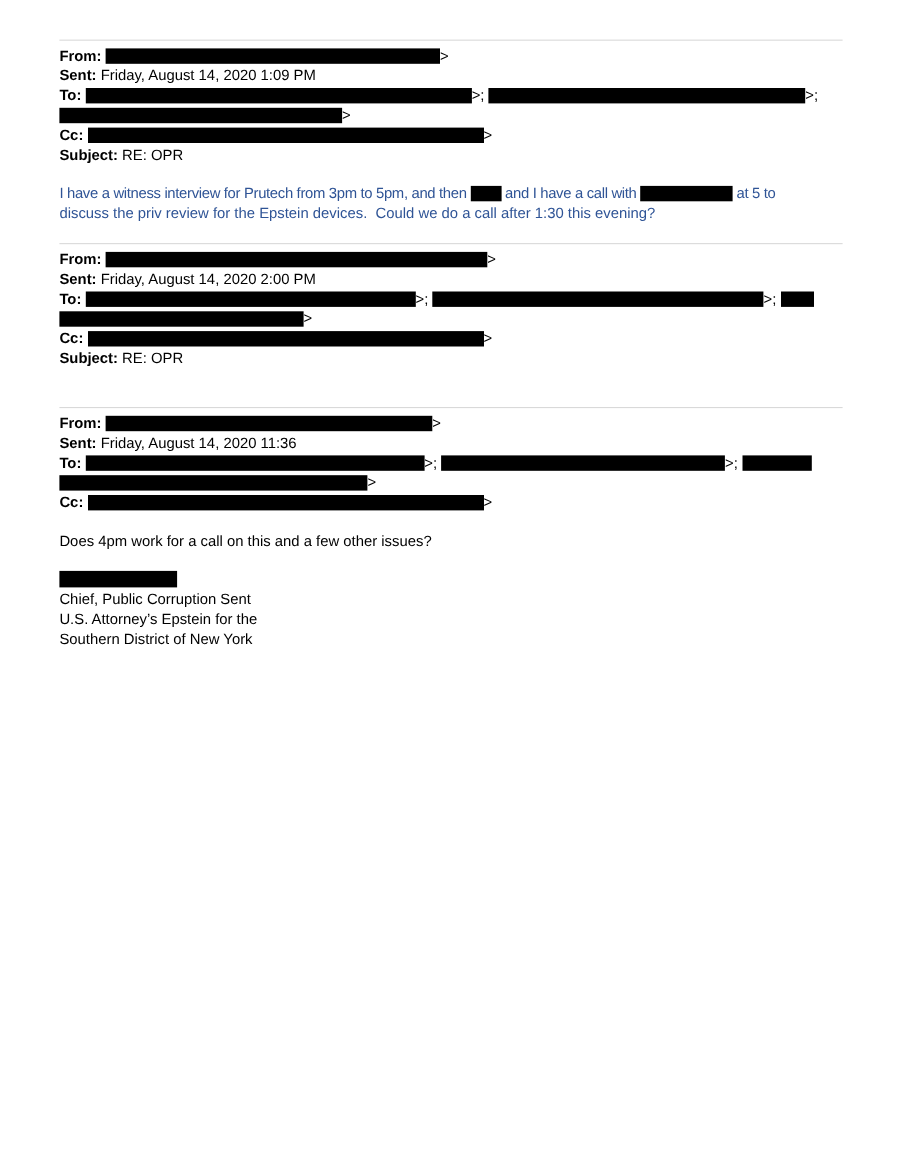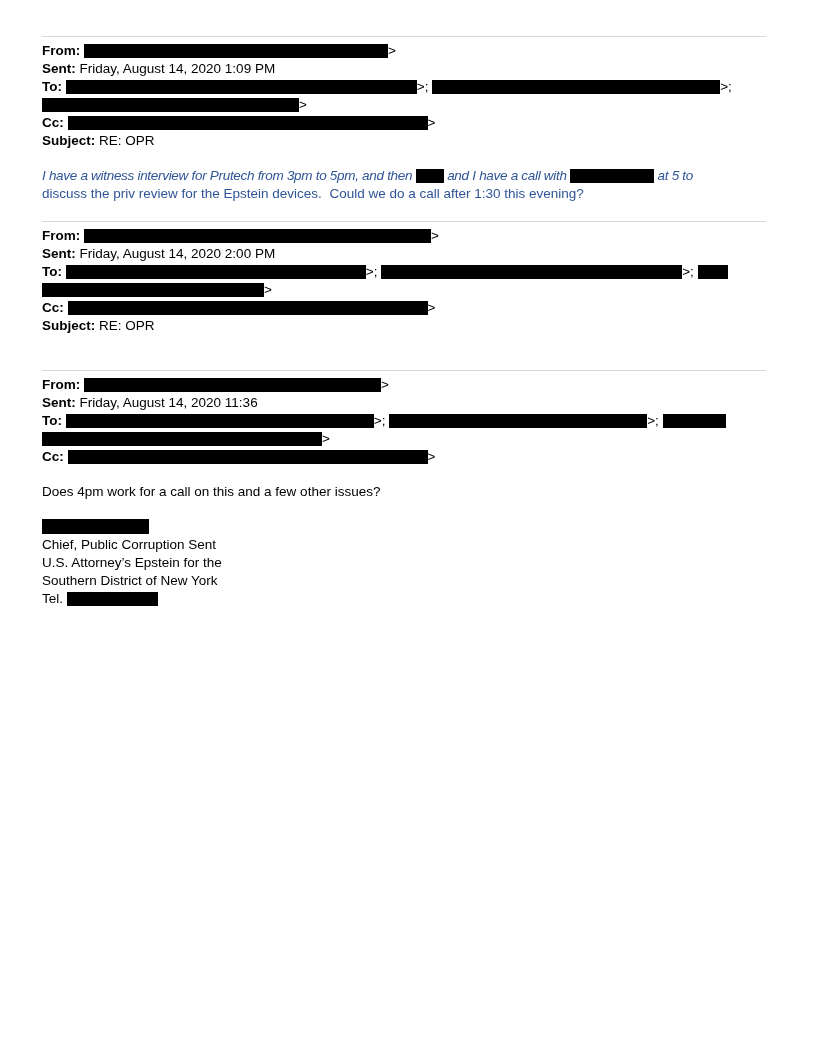--- a/index.html
+++ b/index.html
@@ -11,37 +11,37 @@
     width: 816px;
     height: 1056px;
     font-family: "Liberation Sans", sans-serif;
     font-size: 13.5px;
     color: #000000;
   }
   .page {
     box-sizing: border-box;
     width: 816px;
     height: 1056px;
-    padding: 35px 50px 0 42px;
+    padding: 35px 50px 0 54px;
     overflow: hidden;
     background: #ffffff;
   }
   .rule {
     border-top: 1px solid var(--rule-color, #d9d9d9);
     height: 0;
     margin: 1px 0 5px 0;
   }
   .blank { height: 17px; }
   .line {
     line-height: 18px;
     white-space: pre;
   }
   .lbl { font-weight: bold; }
   .blue { color: var(--blue-text, #2F5496); }
-  .tight { letter-spacing: -0.3px; font-style: italic; }
+  .tight { letter-spacing: -0.3px; }
   .redact {
     display: inline-block;
     background: var(--redaction-color, #000000);
     height: 14px;
     vertical-align: -3px;
   }
 </style>
 </head>
 <body>
 
@@ -72,14 +72,13 @@
     <div class="line"><span class="lbl">To: </span><span class="redact" style="width: 308px;"></span><span class="txt">&gt;; </span><span class="redact" style="width: 258px;"></span><span class="txt">&gt;; </span><span class="redact" style="width: 63px;"></span></div>
     <div class="line"><span class="redact" style="width: 280px;"></span><span class="txt">&gt;</span></div>
     <div class="line"><span class="lbl">Cc: </span><span class="redact" style="width: 360px;"></span><span class="txt">&gt;</span></div>
     <div class="blank"></div>
     <div class="line"><span class="txt">Does 4pm work for a call on this and a few other issues?</span></div>
     <div class="blank"></div>
     <div class="line"><span class="redact" style="width: 107px; height: 15px;"></span></div>
     <div class="line"><span class="txt">Chief, Public Corruption Sent</span></div>
     <div class="line"><span class="txt">U.S. Attorney’s Epstein for the</span></div>
     <div class="line"><span class="txt">Southern District of New York</span></div>
-    <div class="line"><span class="txt">Tel. </span><span class="redact" style="width: 91px;"></span></div>
   </div>
 
 </body></html>

